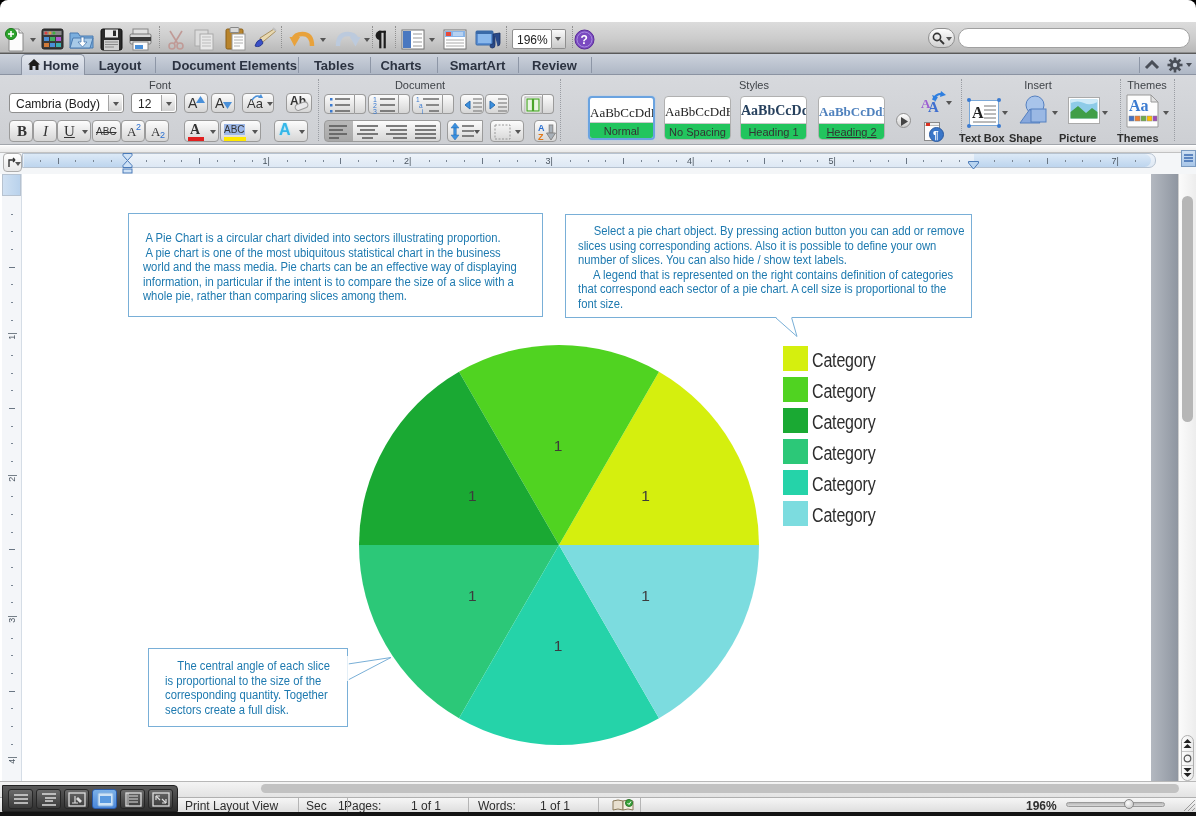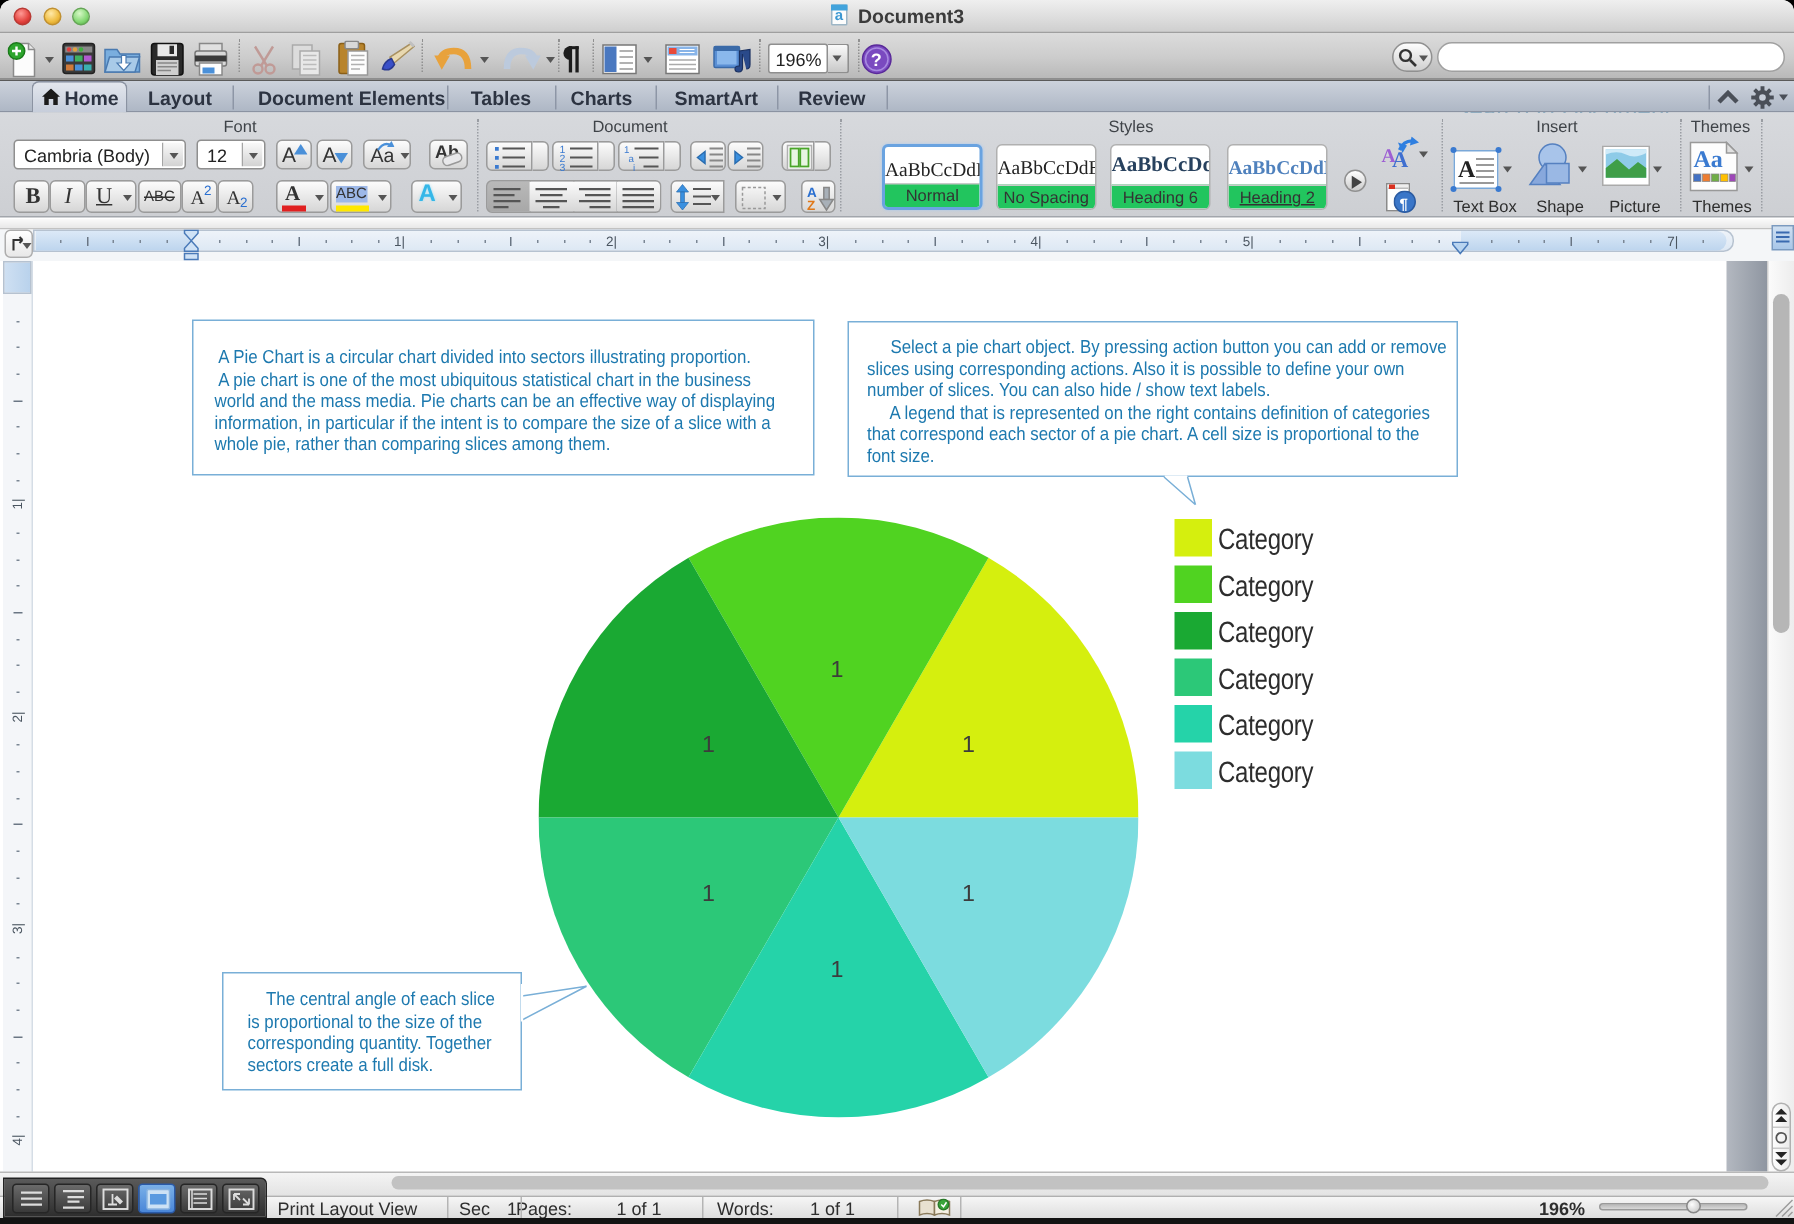--- a/index.html
+++ b/index.html
@@ -34,21 +34,21 @@
   #ribbon { position:absolute; left:0; top:75px; width:1196px; height:70px;
     background:linear-gradient(#d7d9dd,#cdcfd3); border-bottom:1px solid #a2a6ac; }
   .glabel { position:absolute; top:4px; font-size:11px; color:#3f4348; width:200px; text-align:center; }
   .gsep { position:absolute; top:4px; height:62px; border-left:1px dotted #9a9da3; }
   .rbtn { position:absolute; background:linear-gradient(#fcfcfc,#d6d6d6); border:1px solid #9b9b9b; border-radius:4px; }
   .combo { position:absolute; background:#fff; border:1px solid #8f8f8f; border-radius:3px; font-size:12px; color:#222; }
   .comboarrow { position:absolute; right:1px; top:1px; bottom:1px; width:14px; background:linear-gradient(#fafafa,#d2d2d2); border-left:1px solid #a5a5a5; border-radius:0 2px 2px 0; }
   .stylebox { position:absolute; top:21px; width:67px; height:44px; background:#fff; border:1px solid #b0b0b0; border-radius:4px; overflow:hidden; }
   .stylebox .prev { display:block; text-align:center; font-family:"Liberation Serif",serif; font-size:13px; color:#222; margin-top:7px; white-space:nowrap; }
   .stylebox .lbl { position:absolute; left:0; right:0; bottom:0; height:16px; background:#22c55e; border-top:1px solid #c9c9c9; font-size:11px; color:#333; text-align:center; line-height:16px; }
-  .ins-lbl { position:absolute; top:57px; font-size:11px; color:#2e2e2e; text-align:center; }
+  .ins-lbl { position:absolute; top:57px; font-size:11px; color:#2e2e2e; text-align:left;font-weight:bold; }
 
   
   #strip { position:absolute; left:0; top:146px; width:1196px; height:7px; background:linear-gradient(#fafafa,#e8e8e8); border-bottom:1px solid #c2c2c2; }
 
   
   #rulerrow { position:absolute; left:0; top:153px; width:1196px; height:21px; background:#f4f6f8; }
   #cornerbox { position:absolute; left:3px; top:0px; width:19px; height:19px; background:linear-gradient(#ffffff,#e8e8e8); border:1px solid #adadad; border-radius:4px; }
   #hruler { position:absolute; left:22px; top:0px; width:1134px; height:15px;
     background:linear-gradient(#eef3f9,#dde8f4); border:1px solid #b6c2d0; border-radius:0 7px 7px 0; }
   .rmargin { position:absolute; top:0; height:13px; background:linear-gradient(#dce9f7,#bdd5ee); }
@@ -78,27 +78,20 @@
   .st { position:absolute; top:799px; font-size:12px; color:#2e2e2e; }
   .ssep { position:absolute; top:798px; width:1px; height:14px; background:#b5b5b5; }
   #viewcluster { position:absolute; left:2px; top:785px; width:176px; height:27px; background:linear-gradient(#5a5a5a,#2e2e2e); border:1px solid #222; border-radius:0 4px 0 0; }
   .vbtn { position:absolute; top:3px; width:25px; height:20px; border-radius:3px; background:linear-gradient(#6a6a6a,#3a3a3a); border:1px solid #262626; }
   #bottomedge { position:absolute; left:0; top:812px; width:1196px; height:4px; background:#131313; }
 </style>
 </head>
 <body>
 <div id="win">
 
-  <div id="titlebar">
-    <div class="light" style="left:9px;  background:radial-gradient(circle at 4px 3px,#ff9a95,#e3423d 60%,#ad2722); border:0.5px solid #b93a34;"></div>
-    <div class="light" style="left:29px; background:radial-gradient(circle at 4px 3px,#ffe9a8,#eebb3e 60%,#c28a1f); border:0.5px solid #c09031;"></div>
-    <div class="light" style="left:48px; background:radial-gradient(circle at 4px 3px,#d7f8c7,#84d873 60%,#4ea83e); border:0.5px solid #65a556;"></div>
-    <div id="docicon"></div>
-    <div id="ttl">Document3</div>
-  </div>
 
   <div id="toolbar">
       <svg style="position:absolute;left:5px;top:6px;" width="22" height="24" viewBox="0 0 22 24">
         <path d="M4 1 L14 1 L18 5 L18 23 L4 23 Z" fill="#fcfcfc" stroke="#8a8a8a"></path>
         <path d="M14 1 L14 5 L18 5" fill="#e8e8e8" stroke="#8a8a8a"></path>
         <circle cx="6" cy="6" r="5.5" fill="#2da52d" stroke="#1a7a1a"></circle>
         <path d="M3 6 L9 6 M6 3 L6 9" stroke="#fff" stroke-width="1.6"></path>
       </svg>
 <div class="dda" style="left:30px;top:16px;"></div>
 <svg style="position:absolute;left:41px;top:6px;" width="23" height="22" viewBox="0 0 23 22">
@@ -491,21 +484,21 @@
 <div class="stylebox" style="left:588px; border:2px solid #6aa3e0; box-shadow:0 0 2px #a8c8f0;">
         <span class="prev">AaBbCcDdEe</span>
         <div class="lbl" style="color:#333;">Normal</div>
       </div>
 <div class="stylebox" style="left:664px;">
         <span class="prev">AaBbCcDdEe</span>
         <div class="lbl" style="color:#333;">No Spacing</div>
       </div>
 <div class="stylebox" style="left:740px;">
         <span class="prev" style="font-weight:bold;color:#27415e;font-size:14px;margin-top:6px;">AaBbCcDd</span>
-        <div class="lbl" style="color:#333;">Heading 6</div>
+        <div class="lbl" style="color:#333;">Heading 1</div>
       </div>
 <div class="stylebox" style="left:818px;">
         <span class="prev" style="font-weight:bold;color:#4f81bd;font-size:13px;">AaBbCcDdEe</span>
         <div class="lbl" style="color:#333;text-decoration:underline;">Heading 2</div>
       </div>
 <div style="position:absolute;left:896px;top:38px;width:15px;height:15px;border-radius:50%;background:linear-gradient(#fff,#ccc);border:1px solid #909090;">
         <svg width="7" height="9" style="position:absolute;left:4px;top:2.5px;">
           <path d="M0 0 L7 4.5 L0 9 Z" fill="#444"></path>
         </svg>
       </div>

